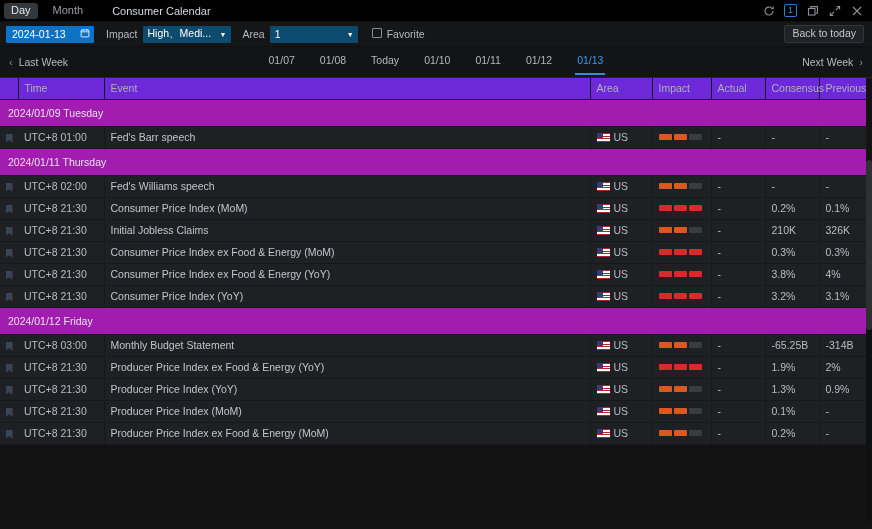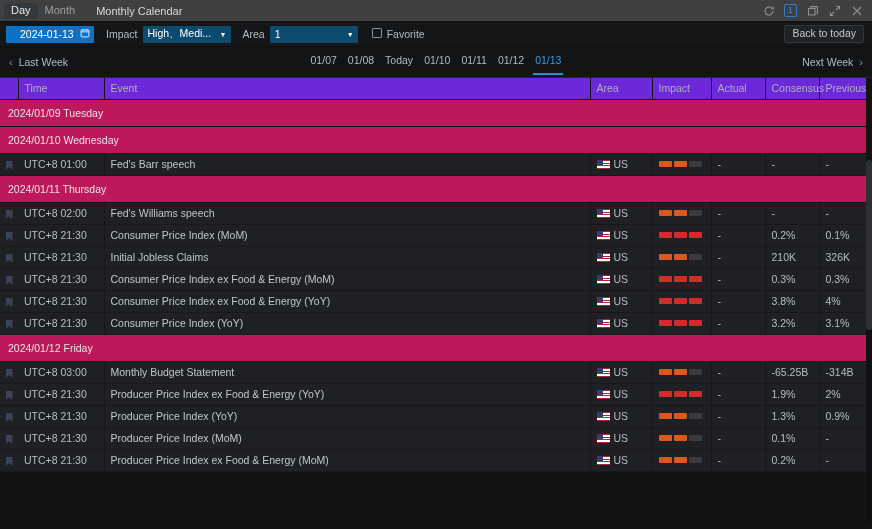--- a/index.html
+++ b/index.html
@@ -8,25 +8,26 @@
     background: #131313;
     font-family: "Liberation Sans", sans-serif;
     color: #c8c8c8;
     overflow: hidden;
   }
   body { position: relative; }
 
   
   .titlebar {
     height: 22px;
-    background: #404040;
+    background: #000000;
     display: flex;
     align-items: center;
     padding: 0 6px 0 4px;
     border-bottom: 1px solid #0f1012;
+    gap: 8px;
   }
   .vtab {
     font-size: 11px;
     padding: 2px 7px 3px 7px;
     border-radius: 3px;
     color: #9a9ea3;
     line-height: 1;
     cursor: default;
   }
   .vtab.active { background: #33383d; color: #e6e8ea; }
@@ -66,21 +67,21 @@
   }
   .dateinput {
     background: #0e72c4;
     color: #ffffff;
     font-size: 10.5px;
     height: 17px;
     min-width: 88px;
     display: flex;
     align-items: center;
     justify-content: space-between;
-    padding: 0 4px 0 14px;
+    padding: 0 4px 0 6px;
     border-radius: 1px;
   }
   .flabel { font-size: 10.5px; color: #b6babe; margin: 0 5px 0 12px; }
   .fselect {
     background: #0c4a6e;
     color: #ffffff;
     font-size: 10.5px;
     height: 17px;
     display: flex;
     align-items: center;
@@ -129,21 +130,21 @@
     align-items: center;
     gap: 6px;
     white-space: nowrap;
   }
   .chev { font-size: 11px; color: #8e9398; }
   .daylist {
     position: absolute;
     left: 0; right: 0;
     display: flex;
     justify-content: center;
-    gap: 11px;
+    gap: 25px;
     pointer-events: none;
   }
   .day {
     font-size: 10.5px;
     color: #b4b8bc;
     padding-bottom: 4px;
     position: relative;
     pointer-events: auto;
   }
   .day.active { color: #3b9ae6; }
@@ -174,21 +175,21 @@
   col.c-flag { width: 18px; }
   col.c-time { width: 86px; }
   col.c-event { width: 486px; }
   col.c-area { width: 62px; }
   col.c-impact { width: 59px; }
   col.c-actual { width: 54px; }
   col.c-cons { width: 54px; }
   col.c-prev { width: 47px; }
 
   tr.grouprow td {
-    background: #be185d;
+    background: #a21caf;
     font-size: 10.5px;
     color: #e3e5e8;
     height: 27px;
     padding-left: 8px;
     border-bottom: 1px solid #121315;
   }
   tr.eventrow td {
     background: #1e2023;
     height: 21px;
     font-size: 10.5px;
@@ -247,21 +248,21 @@
     background: #2e3033;
     border-radius: 3px;
   }
 </style>
 </head>
 <body>
 
 <div class="titlebar">
   <div class="vtab active">Day</div>
   <div class="vtab">Month</div>
-  <div class="apptitle">Monthly Calendar</div>
+  <div class="apptitle">Consumer Calendar</div>
   <div class="tb-spacer"></div>
   <div class="tb-icons">
     <div class="tb-ic">
       <svg width="12" height="12" viewBox="0 0 12 12" fill="none" stroke="currentColor" stroke-width="1.1">
         <path d="M10 6a4 4 0 1 1-1.3-2.9"></path>
           <path d="M10.2 1.4V3.8H7.9"></path>
       </svg>
     </div>
     <div class="badge-one">1</div>
     <div class="tb-ic">
@@ -356,23 +357,20 @@
         <th>Impact</th>
         <th>Actual</th>
         <th>Consensus</th>
         <th>Previous</th>
       </tr>
     </thead>
     <tbody id="tbody">
         <tr class="grouprow">
           <td colspan="8">2024/01/09 Tuesday</td>
         </tr>
-        <tr class="grouprow">
-          <td colspan="8">2024/01/10 Wednesday</td>
-        </tr>
         <tr class="eventrow">
           <td class="flagcell"><span class="bookmark"></span></td>
           <td class="timecell">UTC+8 01:00</td>
           <td class="eventcell">Fed's Barr speech</td>
           <td>
             <span class="areacell">
               <span class="flag"></span>
               <span>US</span>
             </span>
           </td>

